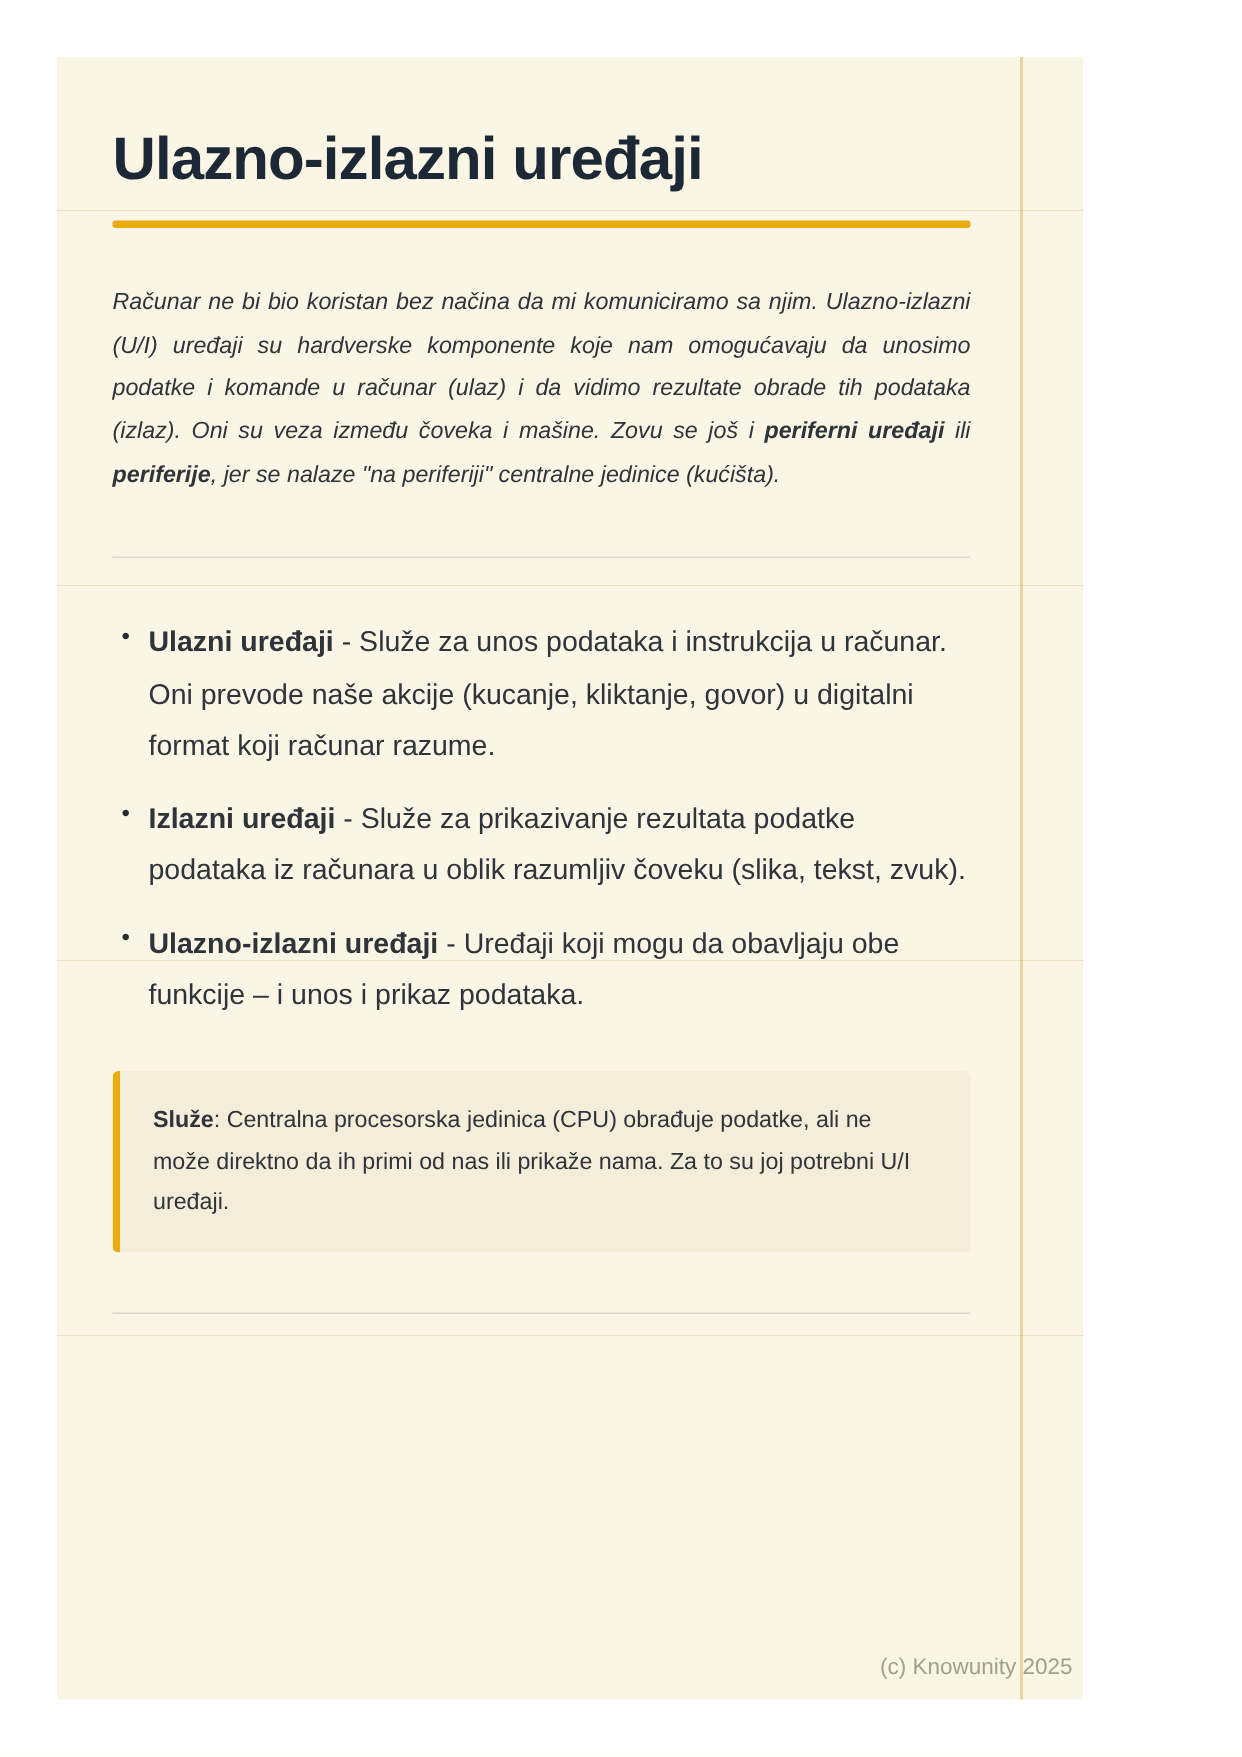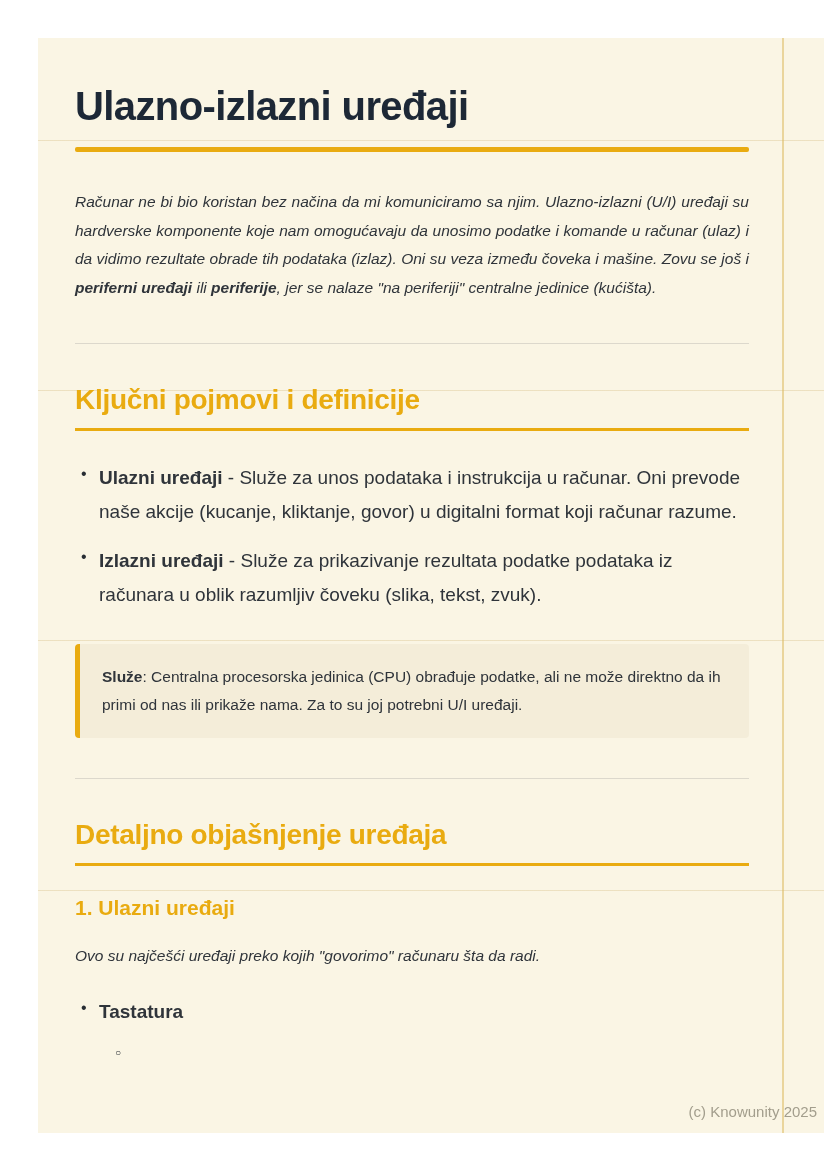--- a/index.html
+++ b/index.html
@@ -13,21 +13,21 @@
     width: 828px;
     height: 1171px;
     margin: 0 auto;
     background: #ffffff;
     overflow: hidden;
   }
   .paper {
     position: absolute;
     left: 38px;
     top: 38px;
-    width: 786px;
+    width: 684px;
     height: 1095px;
     background-color: var(--paper, #faf5e4);
     background-image: linear-gradient(to bottom, rgba(203,176,110,0.30) 0 1px, transparent 1px);
     background-size: 100% 250px;
     background-position: 0 102px;
   }
   .margin-line {
     position: absolute;
     top: 0;
     bottom: 0;
@@ -142,43 +142,31 @@
       <h1 class="doc-title">Ulazno-izlazni uređaji</h1>
       <div class="title-rule"></div>
 
       <section>
         <p class="body just"><span>Računar ne bi bio koristan bez načina da mi komuniciramo sa njim. Ulazno-izlazni (U/I) uređaji su hardverske komponente koje nam omogućavaju da unosimo podatke i komande u računar (ulaz) i da vidimo rezultate obrade tih podataka (izlaz). Oni su veza između čoveka i mašine. Zovu se još i </span><b>periferni uređaji</b><span> ili </span><b>periferije</b><span>, jer se nalaze "na periferiji" centralne jedinice (kućišta).</span></p>
       </section>
 
       <hr class="divider">
 
       <section>
-        <h2 class="h2 underlined">Ključni pojmovi i definicije</h2>
         <ul class="bullets">
           <li><b>Ulazni uređaji</b><span> - Služe za unos podataka i instrukcija u računar. Oni prevode naše akcije (kucanje, kliktanje, govor) u digitalni format koji računar razume.</span></li>
           <li><b>Izlazni uređaji</b><span> - Služe za prikazivanje rezultata podatke podataka iz računara u oblik razumljiv čoveku (slika, tekst, zvuk).</span></li>
+          <li><b>Ulazno-izlazni uređaji</b><span> - Uređaji koji mogu da obavljaju obe funkcije – i unos i prikaz podataka.</span></li>
         </ul>
 
         <div class="callout">
           <p><b>Služe</b><span>: Centralna procesorska jedinica (CPU) obrađuje podatke, ali ne može direktno da ih primi od nas ili prikaže nama. Za to su joj potrebni U/I uređaji.</span></p>
         </div>
       </section>
 
       <hr class="divider">
 
-      <section>
-        <h2 class="h2 underlined">Detaljno objašnjenje uređaja</h2>
-        <h3 class="h3">1. Ulazni uređaji</h3>
-        <p class="body" style="margin-bottom:24px;">Ovo su najčešći uređaji preko kojih "govorimo" računaru šta da radi.</p>
-        <ul class="bullets">
-          <li><b>Tastatura</b>
-            <ul class="sub-bullets">
-              <li></li>
-            </ul>
-          </li>
-        </ul>
-      </section>
 
     </div>
 
     <div class="footer">(c) Knowunity 2025</div>
   </div>
 </div>
 
 </body></html>

